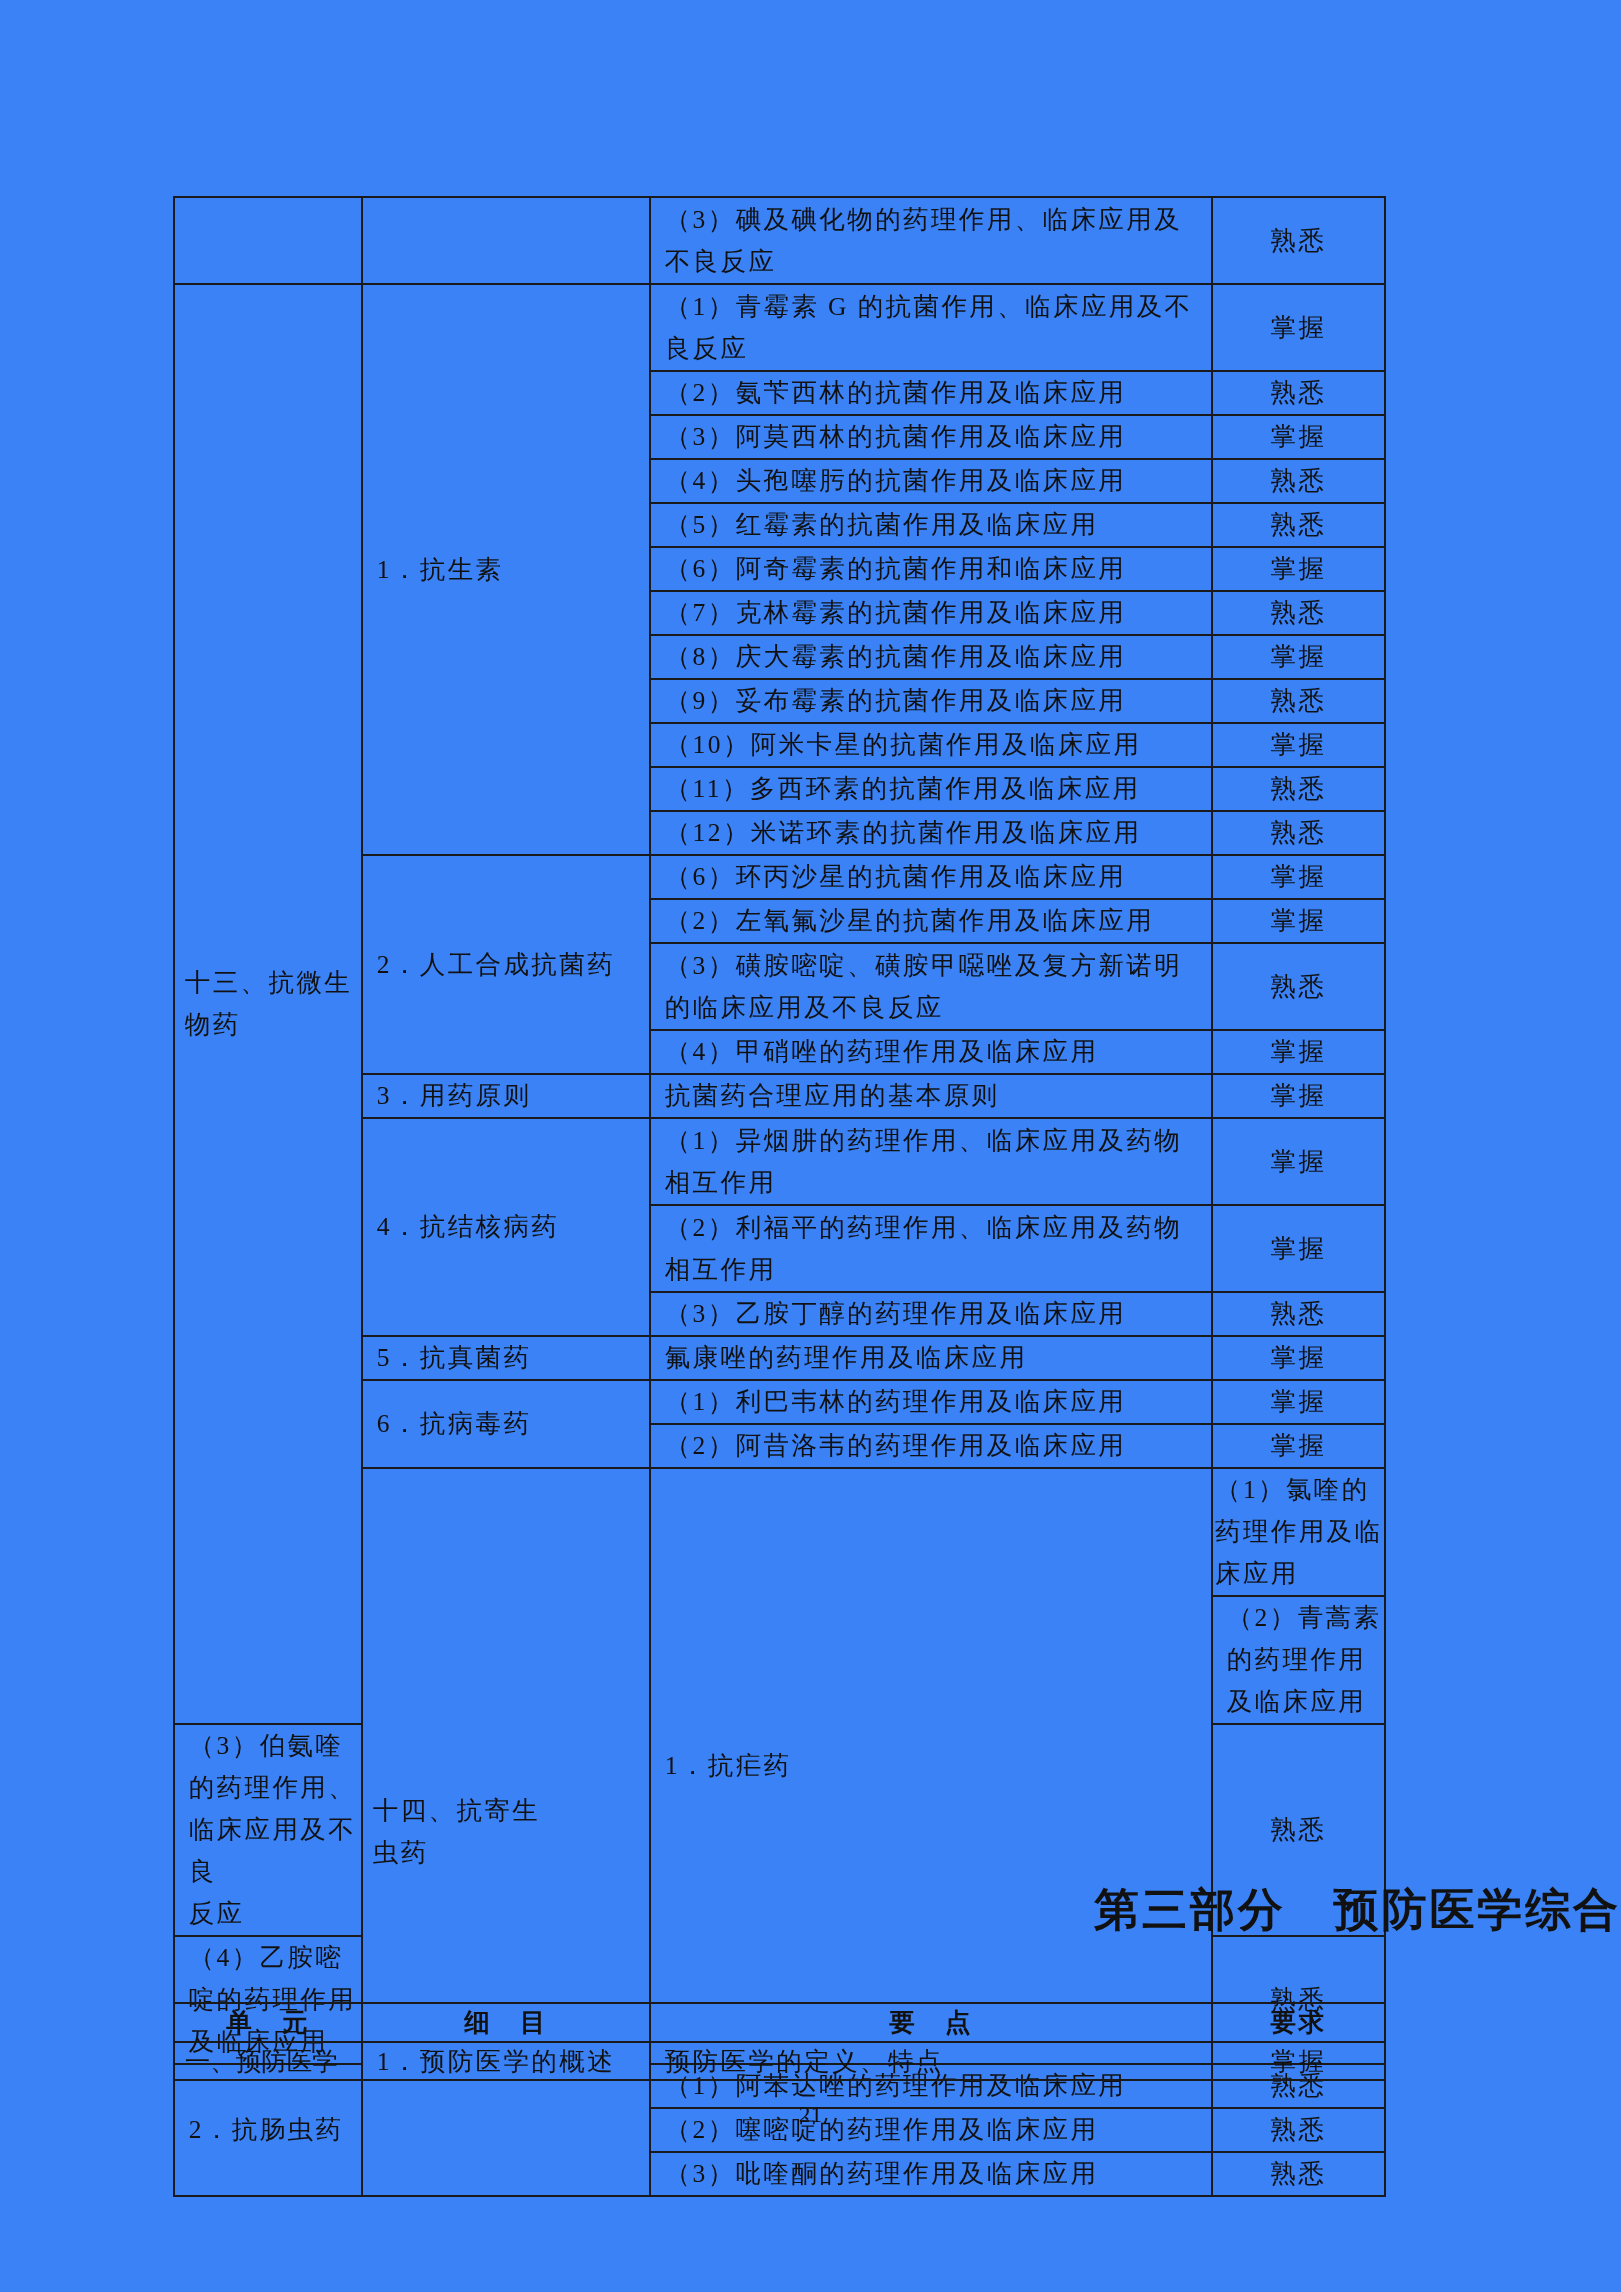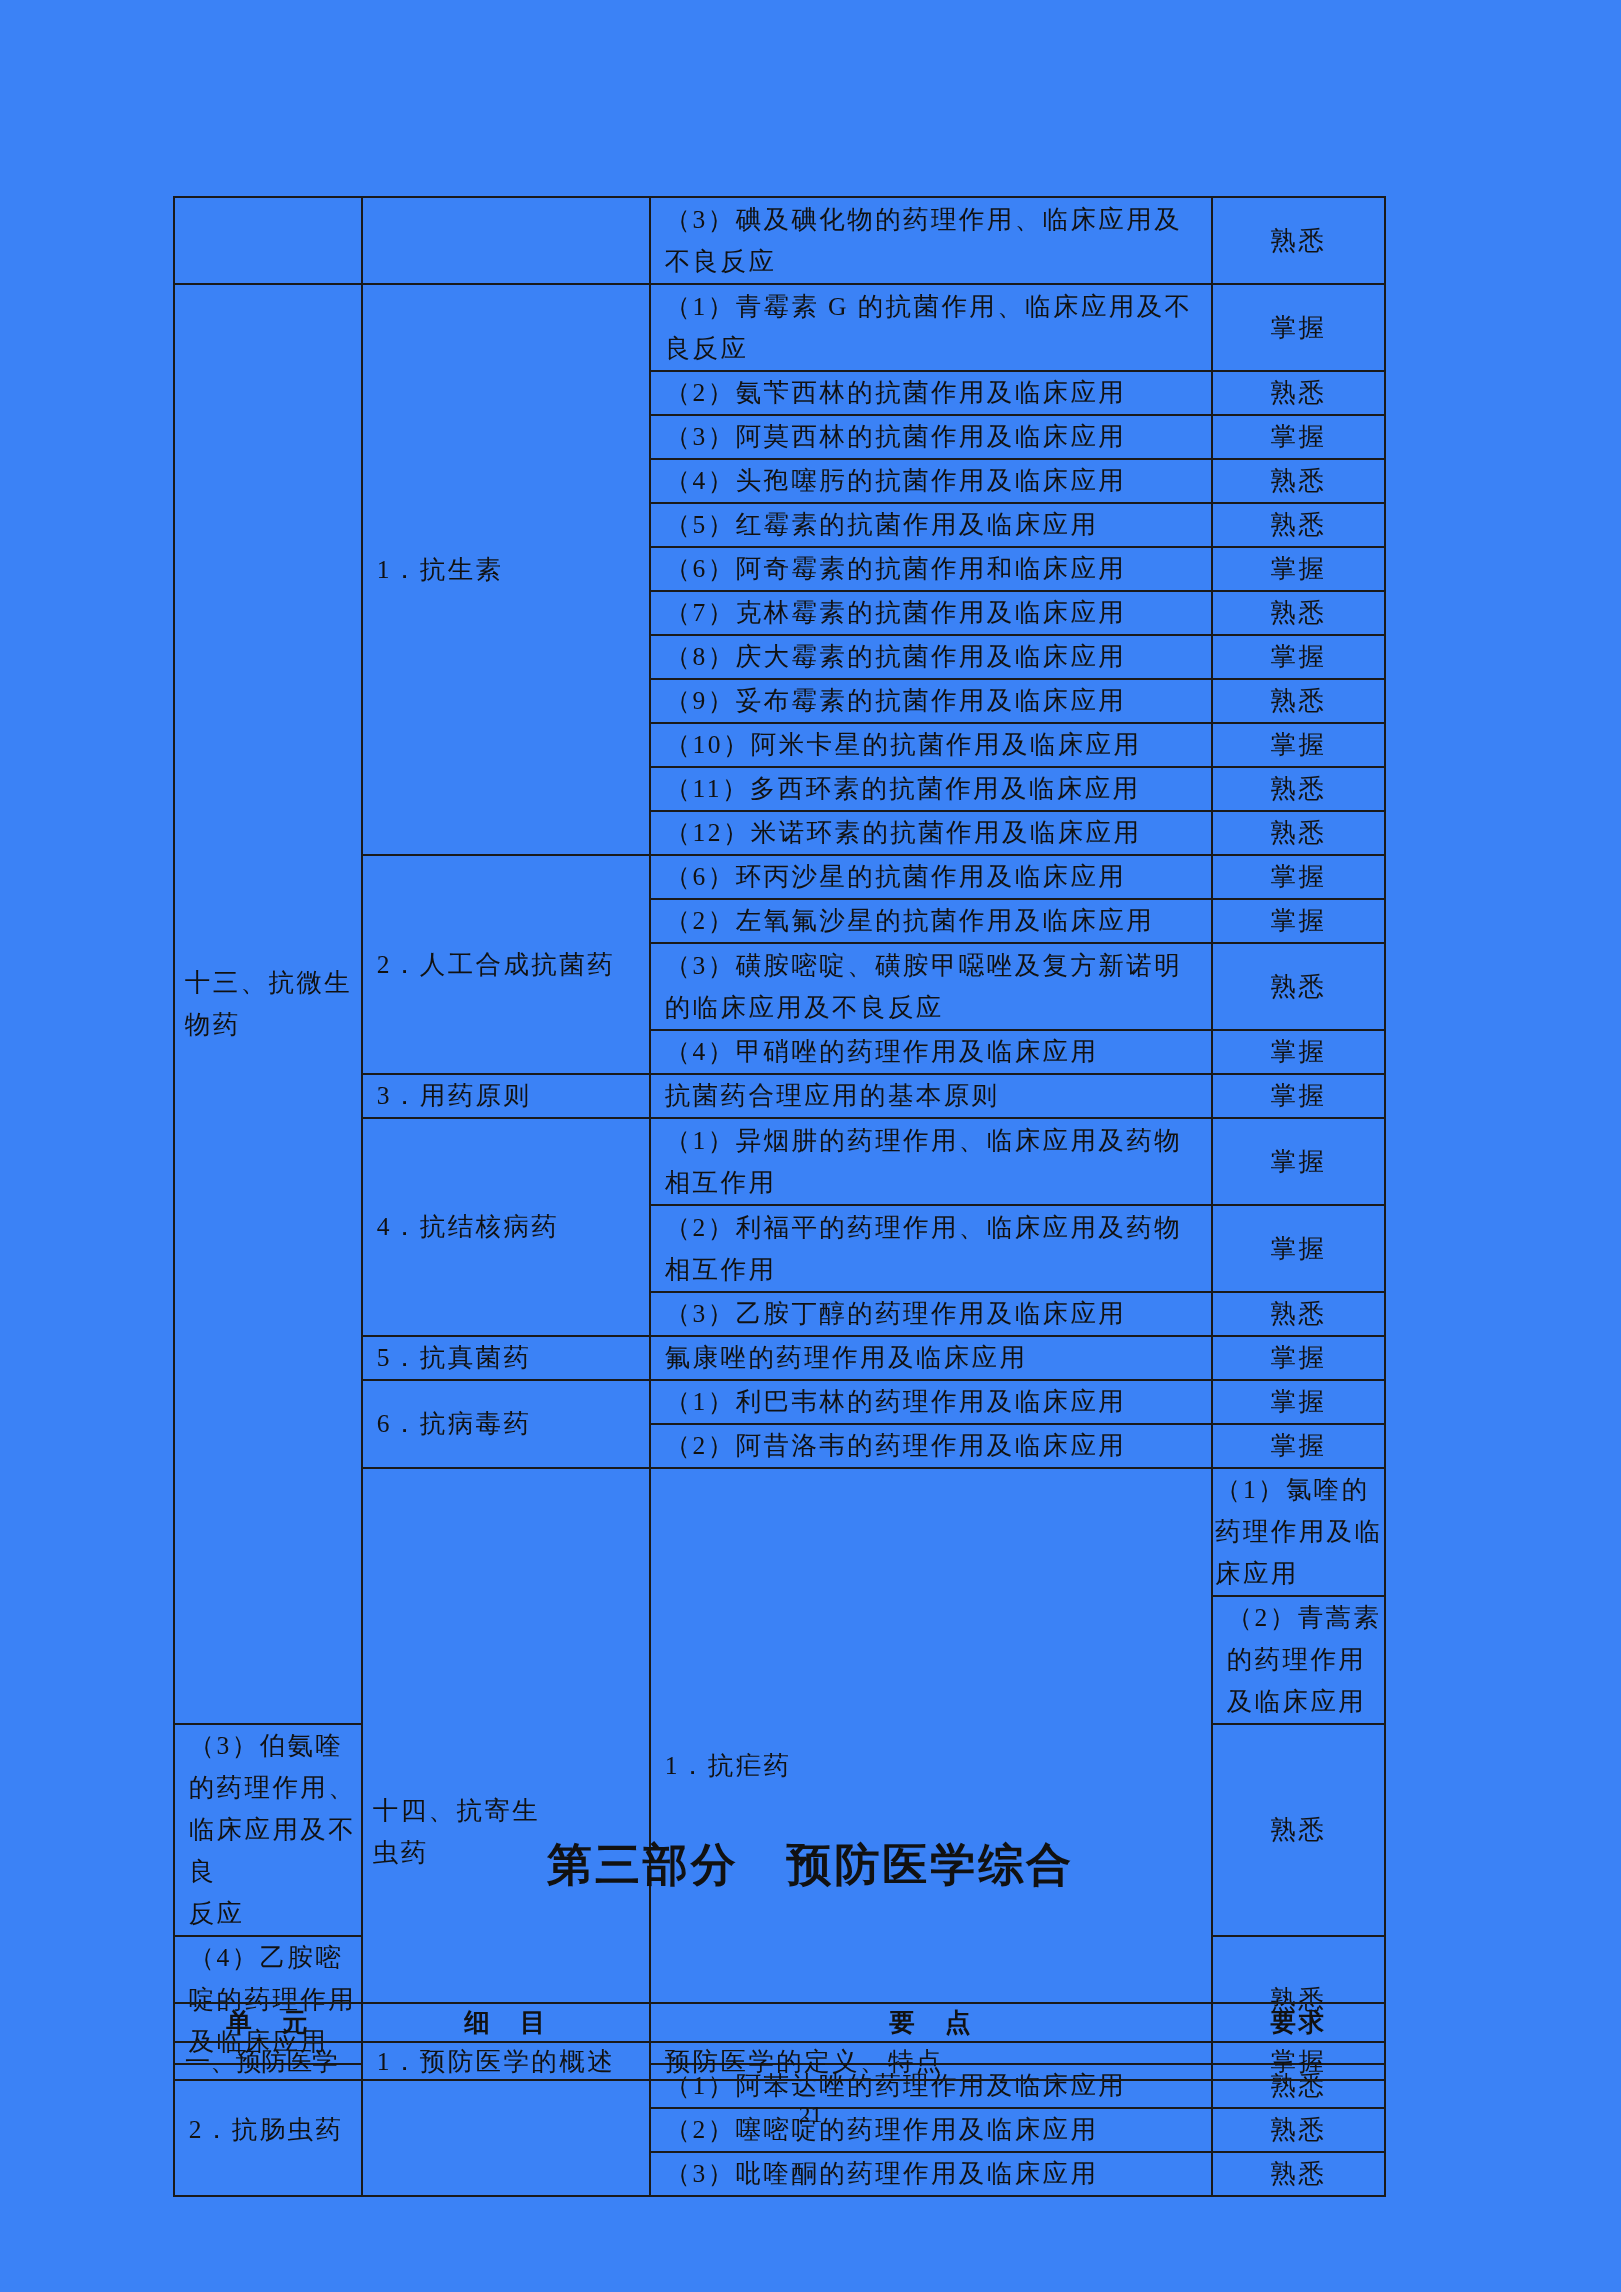--- a/index.html
+++ b/index.html
@@ -11,21 +11,21 @@
     border: 2px solid #1a1a1a; padding: 0 0 0 13.7px; font-size: 25.5px; letter-spacing: 2.4px;
     line-height: 42px; vertical-align: middle; font-weight: normal; text-align: left;
     white-space: pre-line; overflow: hidden; box-sizing: border-box;
   }
   table.grid td.c4 { text-align: center; padding: 0; }
   table.grid td.c1 { padding-left: 9.8px; }
   table.grid td.c2 { padding-left: 13.7px; }
   table.grid th { font-weight: bold; text-align: center; padding: 0; }
   #main-table { left: 173px; top: 196px; width: 1211px; }
   #main-table td.c1 { vertical-align: middle; }
-  .heading { position: absolute; left: 0; width: 1621px; top: 1835px; text-align: center;
+  .heading { position: absolute; left: 0; width: 1621px; top: 1880px; text-align: right;
              font-family: "DejaVu Sans", "Liberation Sans", sans-serif; font-weight: bold;
              font-size: 45px; letter-spacing: 2.9px; white-space: pre; }
   .intro { position: absolute; left: 174px; width: 1213px; top: 1917px; font-size: 25.5px;
            letter-spacing: 2.5px; line-height: 41px; text-indent: 59px; }
   #sub-table { left: 173px; top: 2002px; width: 1211px; }
   #sub-table th, #sub-table td { line-height: 35px; }
   .page-number { position: absolute; left: 0; width: 1621px; top: 2101px; text-align: center;
                  font-size: 23.5px; }
 </style>
 </head>

